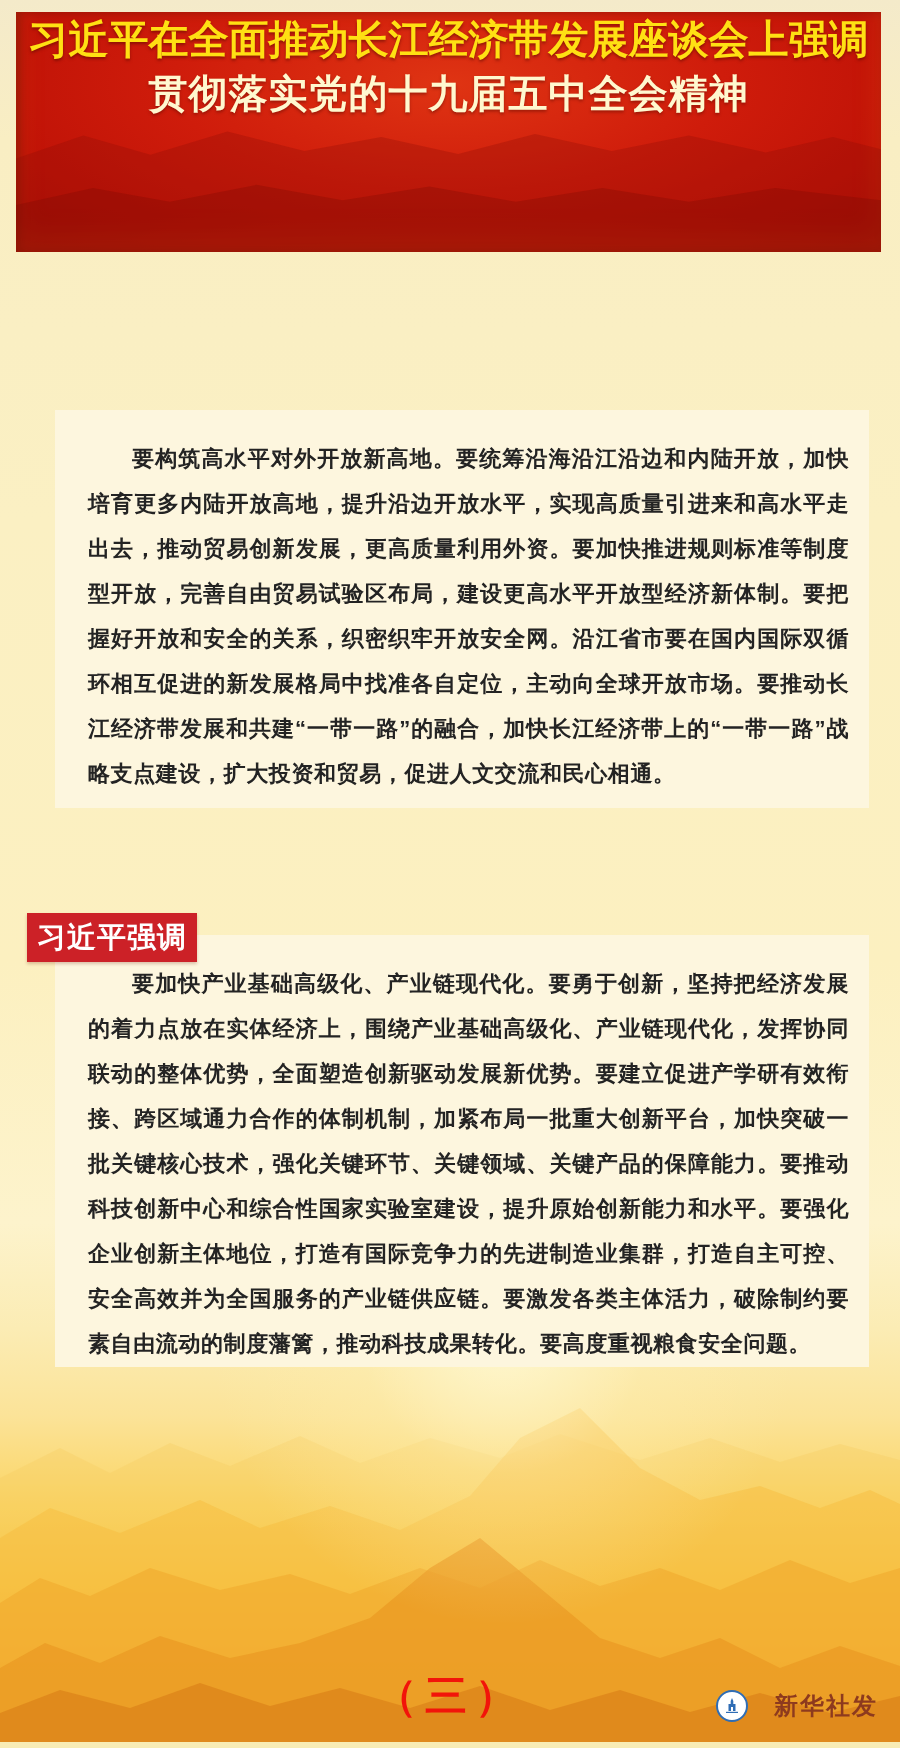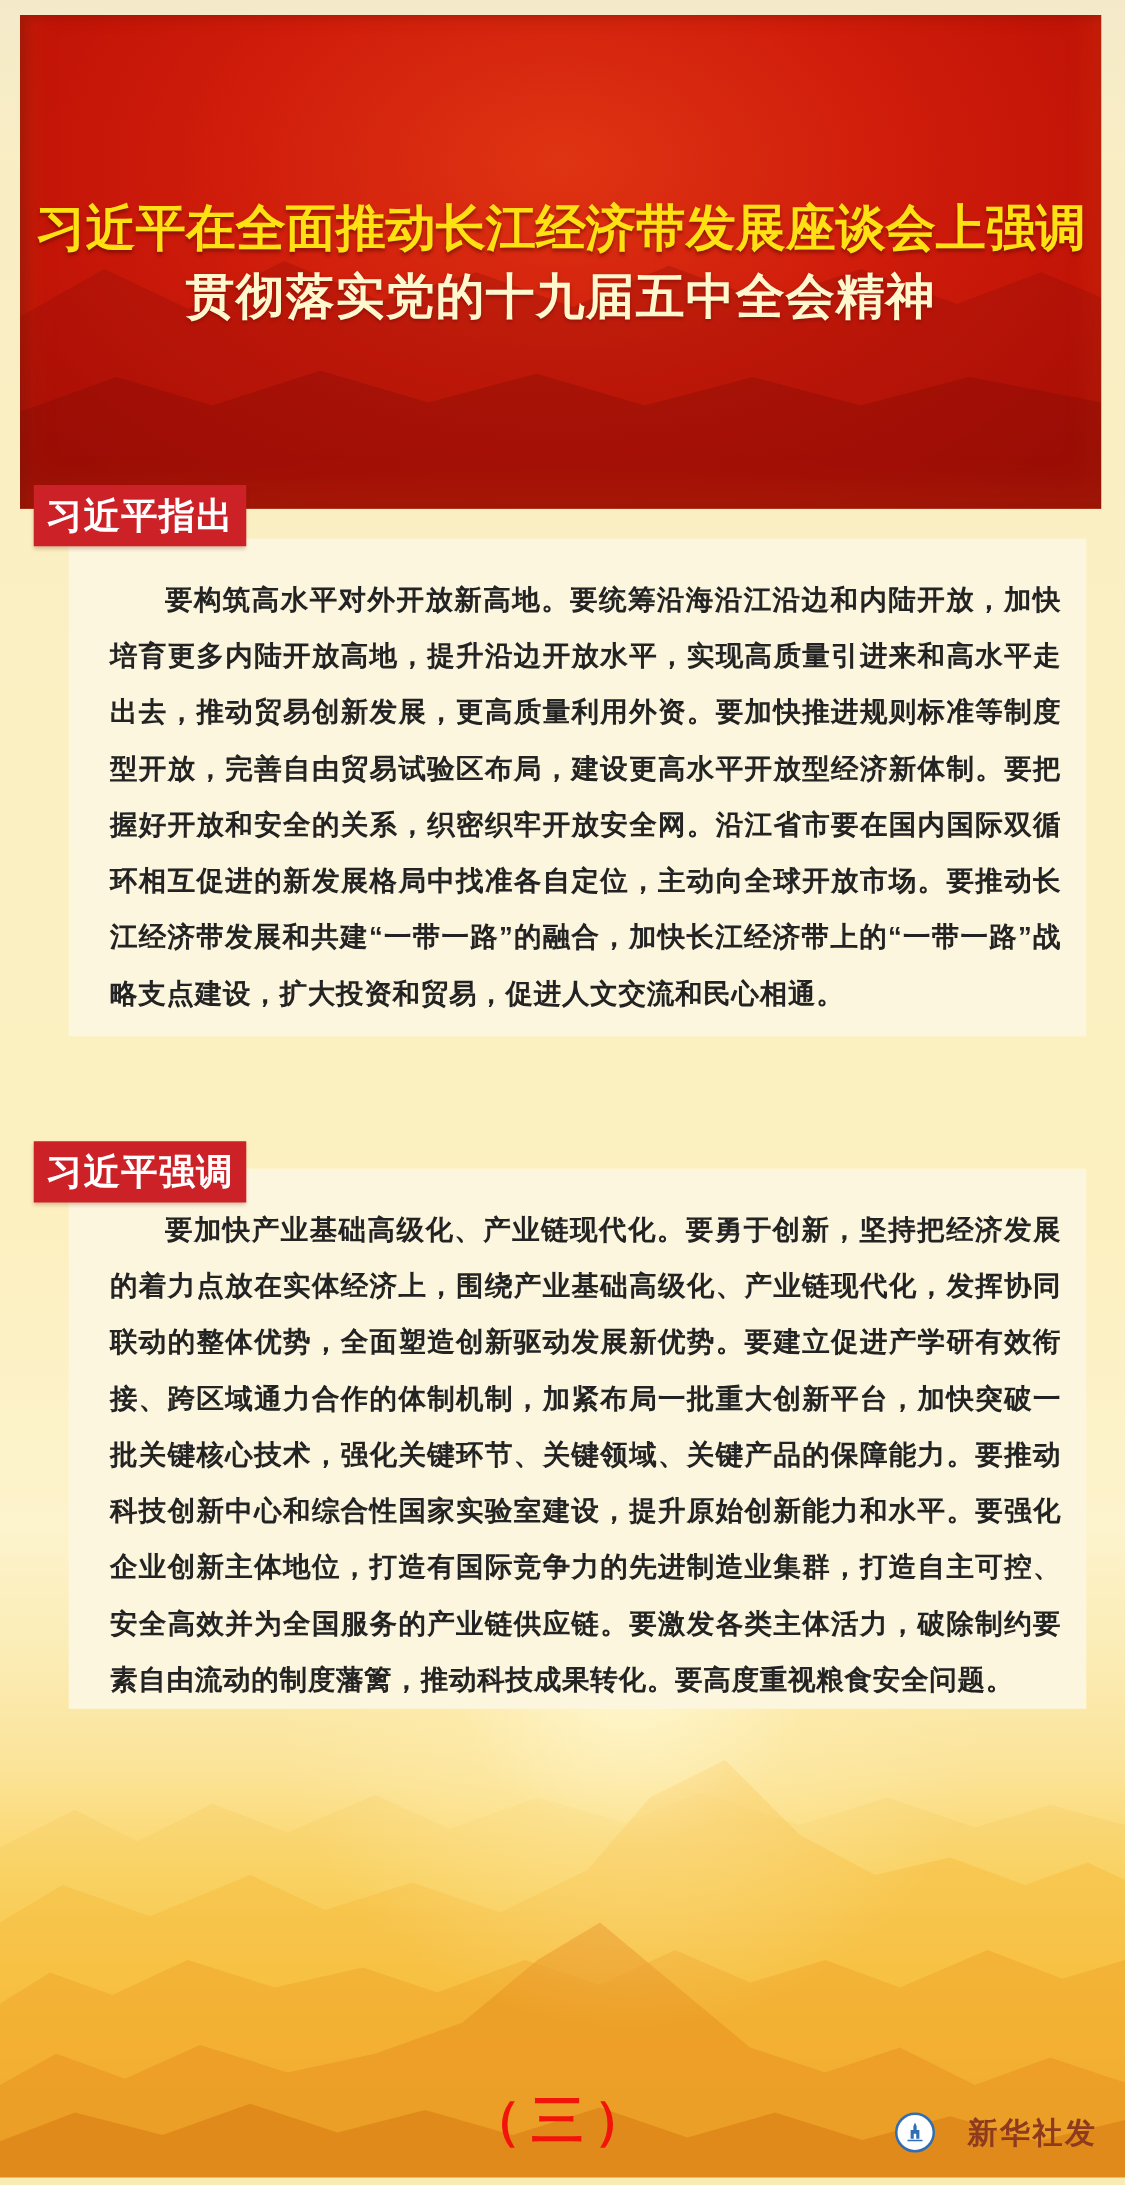--- a/index.html
+++ b/index.html
@@ -21,24 +21,24 @@
     background:radial-gradient(circle at 56% 18%, rgba(255,250,215,.85) 0%, rgba(255,240,180,.35) 22%, rgba(255,240,180,0) 45%);
     pointer-events:none;
   }
   .bottom-strip{
     position:absolute;left:0;bottom:0;width:900px;height:6px;
     background:#f8ecb4;
   }
 
   
   .header{
-    position:absolute;left:16px;top:12px;width:865px;height:395px;
+    position:absolute;left:16px;top:12px;width:865px;height:240px;
     background:radial-gradient(ellipse at 50% 30%, #df3413 0%, #cf1c0b 45%, #c01307 75%, #ad0f05 100%);
     box-shadow:inset 0 -14px 28px rgba(255,120,30,.25), inset 4px 0 10px rgba(90,5,2,.5);
-    display:flex;flex-direction:column;justify-content:center;
+    display:flex;flex-direction:column;justify-content:flex-start;
     text-align:center;overflow:hidden;
   }
   .header svg{position:absolute;left:0;top:0;width:100%;height:100%;}
   .header .t1{
     position:relative;z-index:2;
     color:#ffe013;font-size:40px;font-weight:bold;letter-spacing:0px;
     text-shadow:0 2px 3px rgba(90,10,0,.55);
   }
   .header .t2,.header .t3{
     position:relative;z-index:2;
@@ -56,21 +56,21 @@
   }
   .label-1{top:388px;}
   .label-2{top:913px;}
 
   .content-box{
     position:absolute;left:55px;width:814px;z-index:2;
     background:#fdf6de;
     box-sizing:border-box;
     padding:26px 20px 0 33px;
   }
-  .box-1{top:431px;height:398px;}
+  .box-1{top:410px;height:398px;}
   .box-2{top:935px;height:432px;}
   .content-box p{
     margin:0;
     text-indent:2em;
     font-size:22px;line-height:45px;letter-spacing:.6px;
     font-weight:bold;color:#232323;
     text-align:justify;
   }
 
   
@@ -110,21 +110,20 @@
 
   <div class="header">
     <svg viewBox="0 0 900 311" preserveAspectRatio="none" aria-hidden="true">
       <path d="M0,190 L70,160 140,185 220,155 300,180 380,162 460,184 540,158 620,180 700,160 780,182 850,162 900,178 L900,311 L0,311 Z" fill="#8f0d05" opacity="0.30"></path>
       <path d="M0,250 L80,228 160,246 250,224 340,244 430,226 520,246 610,228 700,246 790,228 900,244 L900,311 L0,311 Z" fill="#7c0a04" opacity="0.30"></path>
     </svg>
     <div class="t1">习近平在全面推动长江经济带发展座谈会上强调</div>
     <div class="t2">贯彻落实党的十九届五中全会精神</div>
   </div>
 
-  <div class="section-label label-1">习近平指出</div>
   <div class="content-box box-1">
     <p>要构筑高水平对外开放新高地。要统筹沿海沿江沿边和内陆开放，加快培育更多内陆开放高地，提升沿边开放水平，实现高质量引进来和高水平走出去，推动贸易创新发展，更高质量利用外资。要加快推进规则标准等制度型开放，完善自由贸易试验区布局，建设更高水平开放型经济新体制。要把握好开放和安全的关系，织密织牢开放安全网。沿江省市要在国内国际双循环相互促进的新发展格局中找准各自定位，主动向全球开放市场。要推动长江经济带发展和共建“一带一路”的融合，加快长江经济带上的“一带一路”战略支点建设，扩大投资和贸易，促进人文交流和民心相通。</p>
   </div>
 
   <div class="section-label label-2">习近平强调</div>
   <div class="content-box box-2">
     <p>要加快产业基础高级化、产业链现代化。要勇于创新，坚持把经济发展的着力点放在实体经济上，围绕产业基础高级化、产业链现代化，发挥协同联动的整体优势，全面塑造创新驱动发展新优势。要建立促进产学研有效衔接、跨区域通力合作的体制机制，加紧布局一批重大创新平台，加快突破一批关键核心技术，强化关键环节、关键领域、关键产品的保障能力。要推动科技创新中心和综合性国家实验室建设，提升原始创新能力和水平。要强化企业创新主体地位，打造有国际竞争力的先进制造业集群，打造自主可控、安全高效并为全国服务的产业链供应链。要激发各类主体活力，破除制约要素自由流动的制度藩篱，推动科技成果转化。要高度重视粮食安全问题。</p>
   </div>
 
   <div class="page-number">（三）</div>

